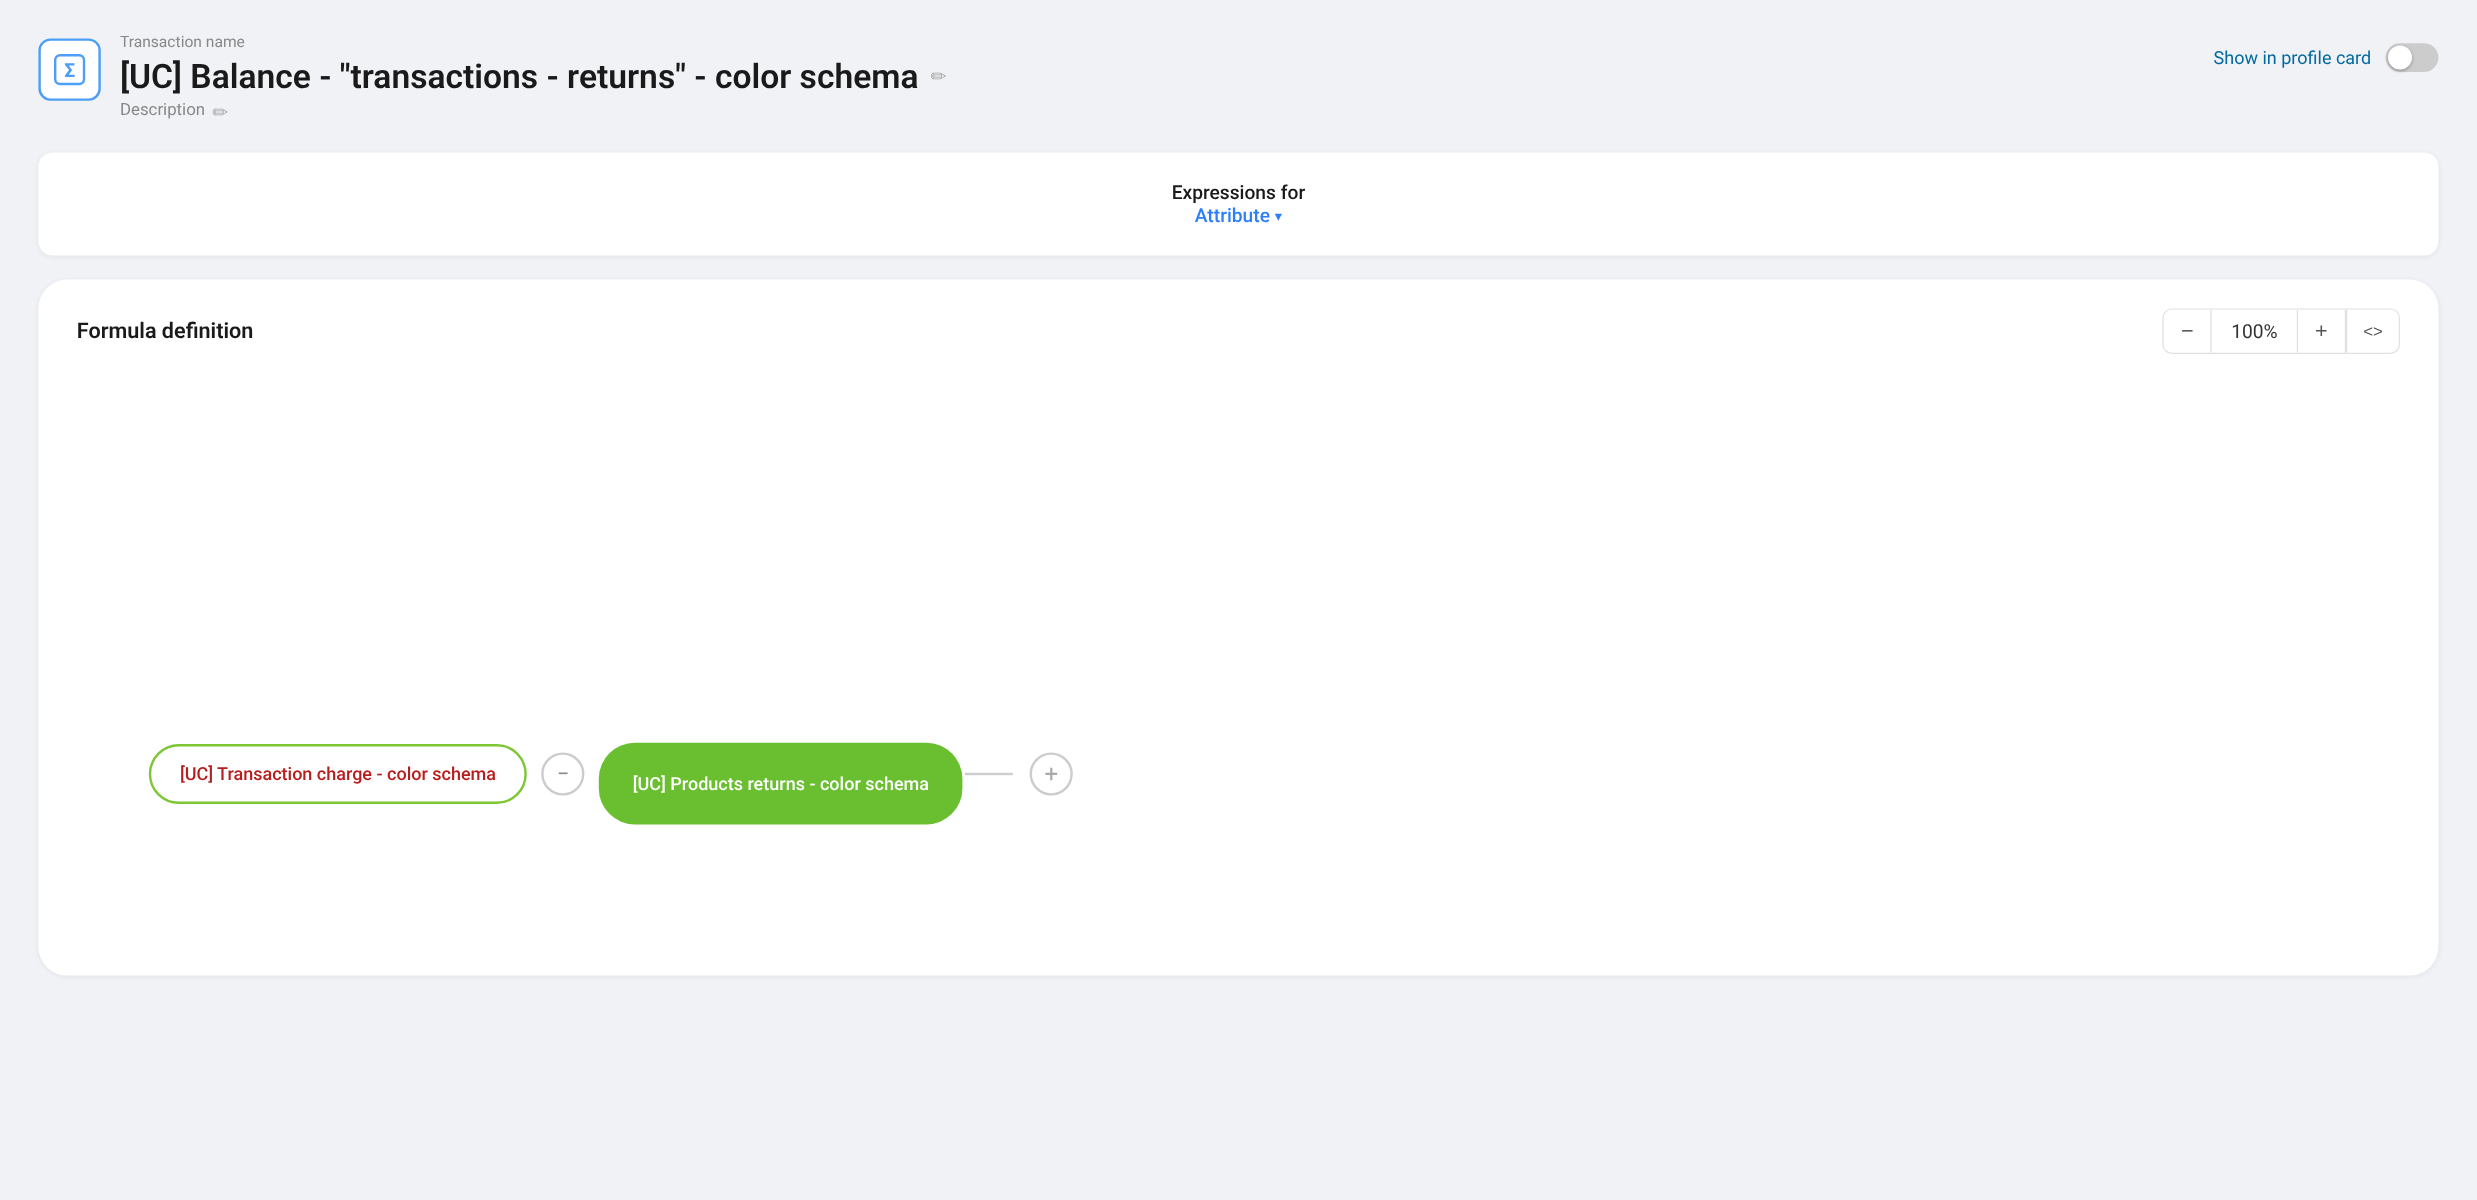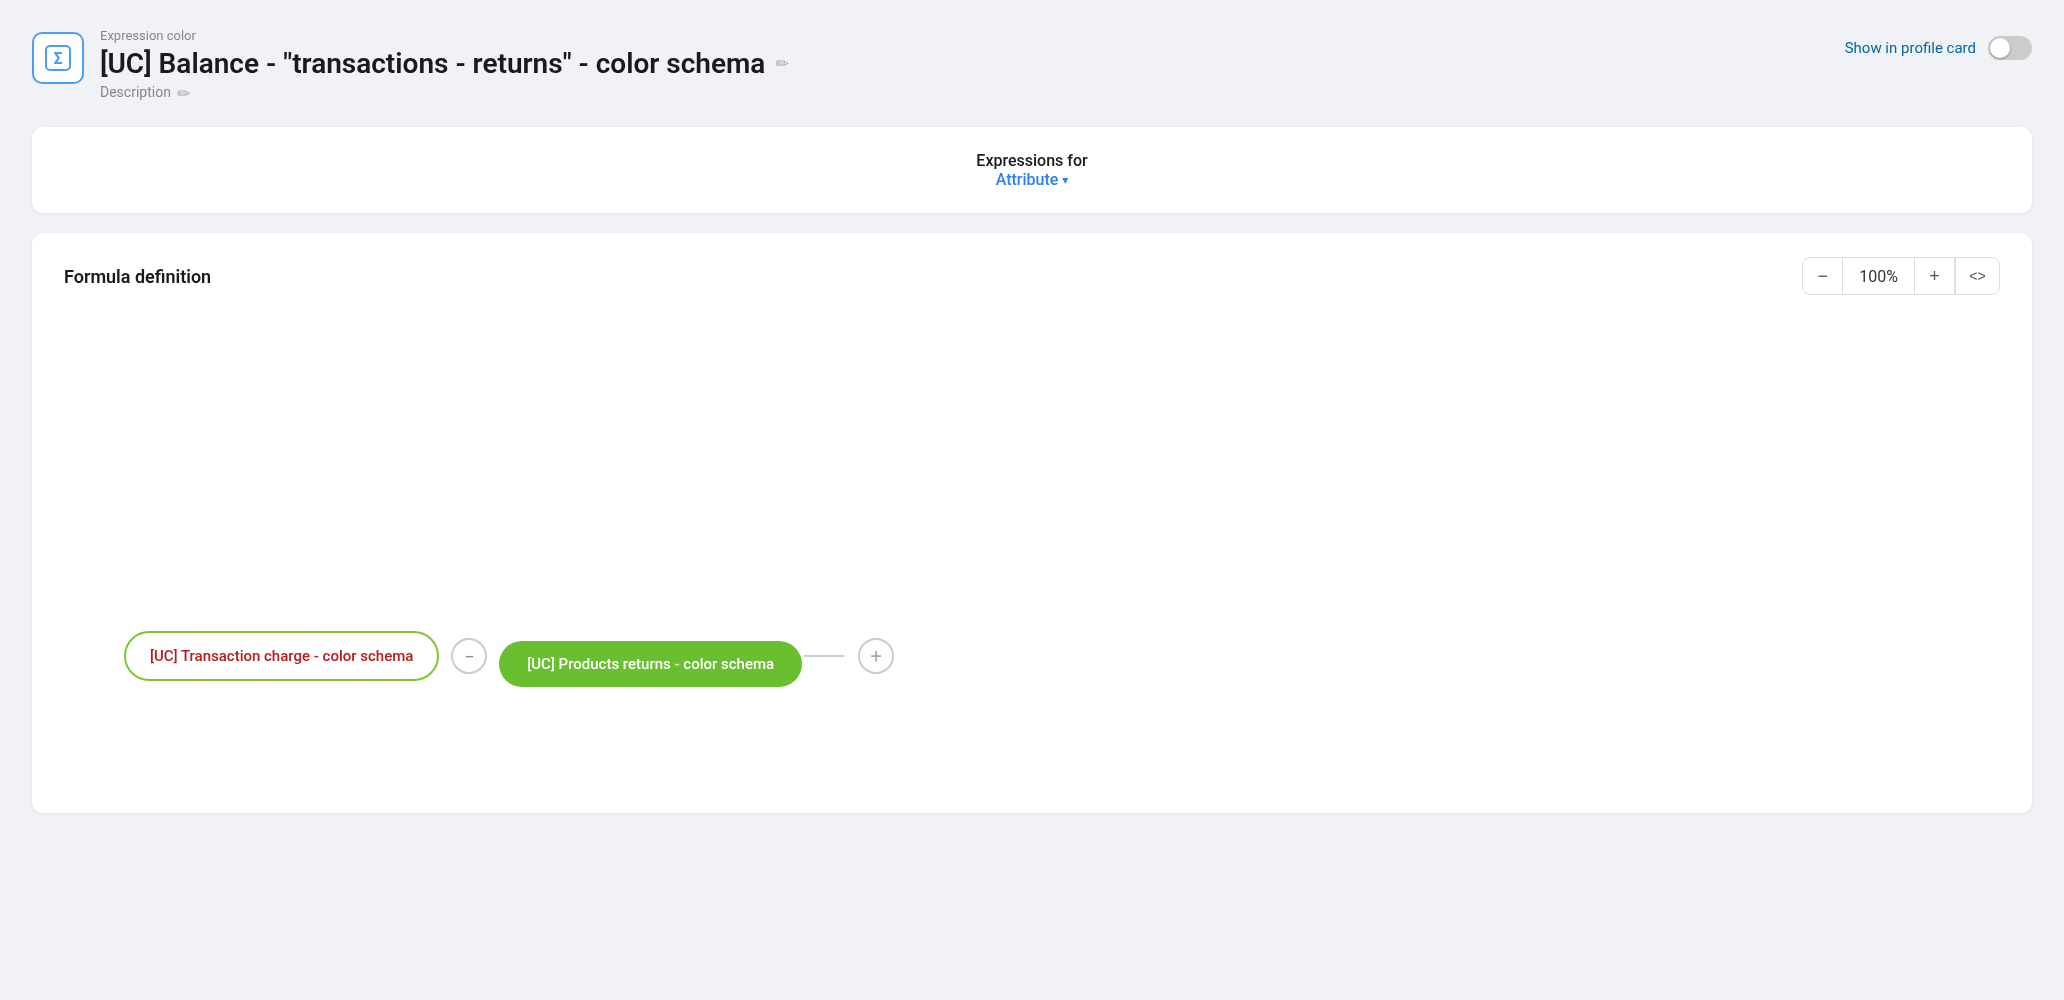--- a/index.html
+++ b/index.html
@@ -149,21 +149,21 @@
       justify-content: center;
     }
 
     .chevron-down {
       font-size: 12px;
     }
 
     
     .formula-card {
       background: #fff;
-      border-radius: 12px;
+      border-radius: 24px;
       padding: 24px 32px;
       min-height: 580px;
       box-shadow: 0 1px 4px rgba(0,0,0,0.06);
       position: relative;
     }
 
     .formula-header {
       display: flex;
       align-items: center;
       justify-content: space-between;
@@ -266,21 +266,21 @@
       align-items: center;
       justify-content: center;
       font-size: 18px;
       color: #888;
       margin: 0 12px;
       cursor: pointer;
       flex-shrink: 0;
     }
 
     .node-filled {
-      padding: 14px 28px;
+      padding: 25px 28px;
       border-radius: 30px;
       background: #6abf30;
       border: none;
       font-size: 15px;
       font-weight: 500;
       color: #fff;
       cursor: pointer;
       white-space: nowrap;
       margin-top: 16px;
     }
@@ -315,21 +315,21 @@
 
   <div class="header-section">
     <div class="header-left">
       <div class="icon-box">
         <svg viewBox="0 0 28 28" fill="none" xmlns="http://www.w3.org/2000/svg">
           <rect x="2" y="2" width="24" height="24" rx="4" stroke="#4d9ef6" stroke-width="2" fill="none"></rect>
           <text x="14" y="20" text-anchor="middle" font-size="16" fill="#4d9ef6" font-weight="bold">Σ</text>
         </svg>
       </div>
       <div class="header-text">
-        <span class="expression-name-label">Expression color</span>
+        <span class="expression-name-label">Transaction name</span>
         <div class="expression-title-row">
           <span class="expression-title">[UC] Balance - "transactions - returns" - color schema</span>
           <span class="edit-icon">✏</span>
         </div>
         <div class="description-row">
           <span>Description</span>
           <span class="edit-icon">✏</span>
         </div>
       </div>
     </div>

